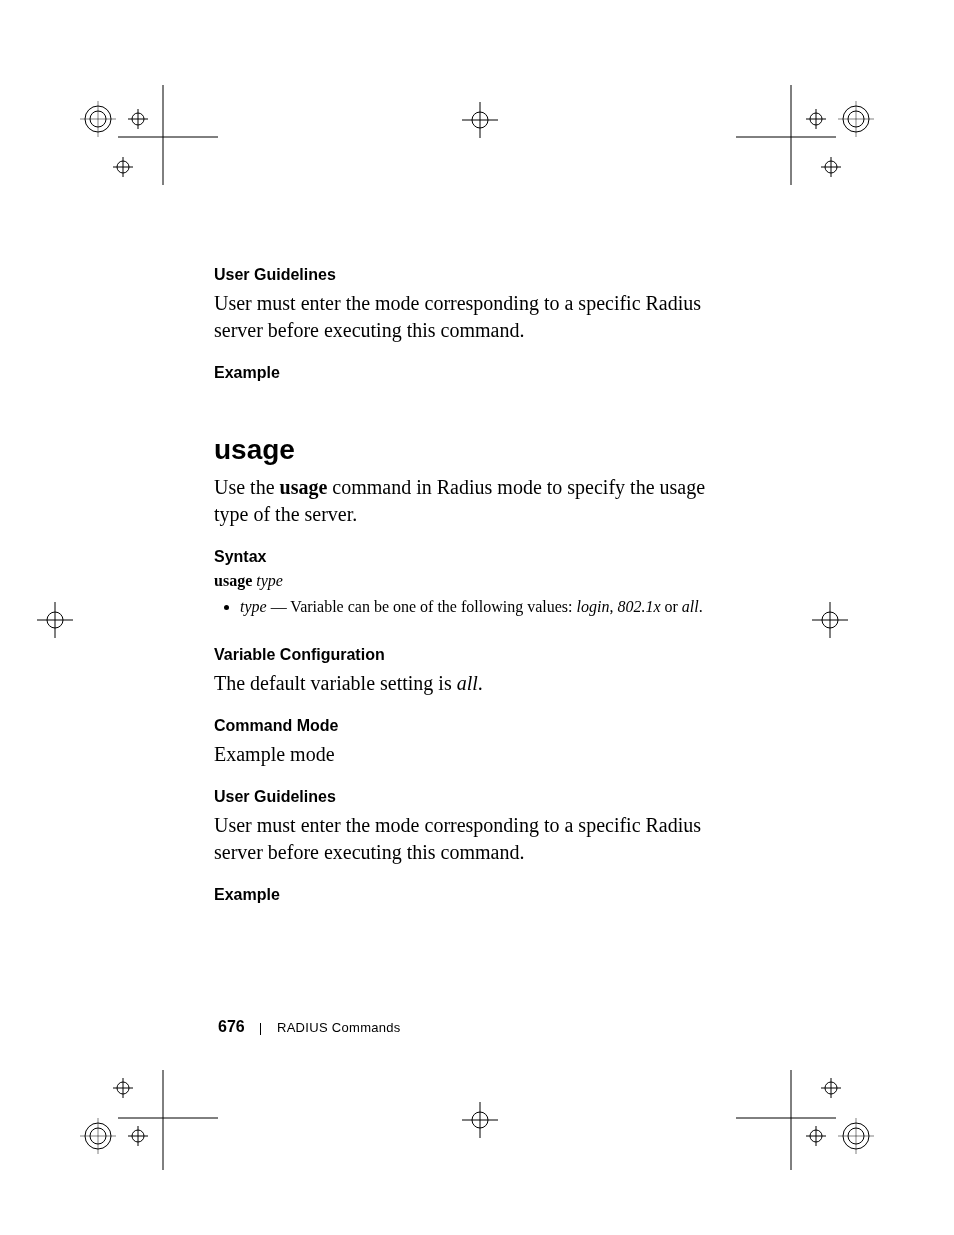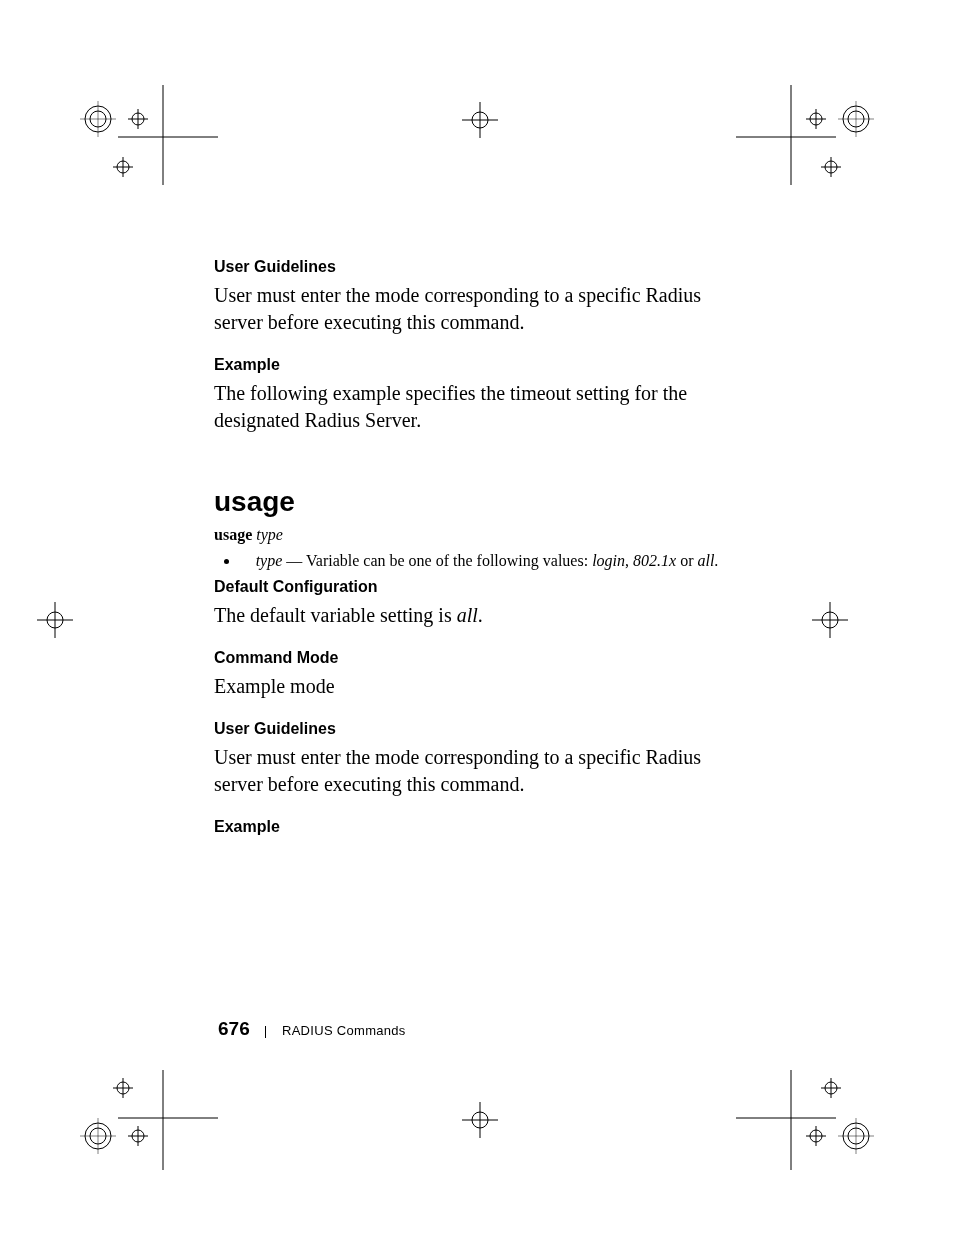--- a/index.html
+++ b/index.html
@@ -9,21 +9,21 @@
     font-family: Georgia, 'Times New Roman', serif;
     color: #000;
     width: 954px;
     height: 1235px;
     position: relative;
     overflow: hidden;
   }
   .content {
     position: absolute;
     left: 214px;
-    top: 258px;
+    top: 266px;
     width: 520px;
   }
   .section-heading {
     font-family: Arial, Helvetica, sans-serif;
     font-weight: bold;
     font-size: 16px;
     margin: 0 0 6px 0;
   }
   .body-text {
     font-size: 20px;
@@ -36,39 +36,38 @@
     font-size: 28px;
     margin: 52px 0 8px 0;
   }
   .syntax-line {
     font-size: 16px;
     margin: 0 0 6px 0;
   }
   .bold { font-weight: bold; }
   .italic { font-style: italic; }
   ul.bullet {
-    margin: 0 0 6px 0;
+    margin: 0 0 28px 0;
     padding-left: 26px;
-    text-align: center;
   }
   ul.bullet li {
     font-size: 16px;
     line-height: 1.35;
     margin: 0;
   }
   .footer {
     position: absolute;
     left: 218px;
     top: 1018px;
     font-size: 13px;
     font-family: Arial, Helvetica, sans-serif;
   }
   .footer .page-num {
     font-weight: bold;
-    font-size: 19px;
+    font-size: 16px;
   }
   .footer .sep {
     display: inline-block;
     border-left: 1px solid #000;
     height: 12px;
     margin: 0 12px;
     vertical-align: middle;
   }
   .footer .section-name {
     letter-spacing: 0.3px;
@@ -191,34 +190,37 @@
     <line x1="30" y1="12" x2="30" y2="48" stroke="#000" stroke-width="1"></line>
   </svg>
 </div>
 
 <div class="content">
 
   <div class="section-heading">User Guidelines</div>
   <p class="body-text">User must enter the mode corresponding to a specific Radius server before executing this command.</p>
 
   <div class="section-heading">Example</div>
-  <p class="body-text">The following example specifies the timeout setting for the designated Radius Server.</p>
 
   <div class="big-heading">usage</div>
-
+  <p class="body-text">
+    <span>Use the </span><span class="bold">usage</span><span> command in Radius mode to specify the usage type of the server.</span>
+  </p>
+
+  <div class="section-heading">Syntax</div>
   <p class="syntax-line">
     <span class="bold">usage </span><span class="italic">type</span>
   </p>
   <ul class="bullet">
     <li>
       <span class="italic">type</span><span> — Variable can be one of the following values: </span><span class="italic">login</span><span>, </span><span class="italic">802.1x</span><span> or </span><span class="italic">all</span><span>.</span>
     </li>
   </ul>
 
-  <div class="section-heading">Default Configuration</div>
+  <div class="section-heading">Variable Configuration</div>
   <p class="body-text">
     <span>The default variable setting is </span><span class="italic">all</span><span>.</span>
   </p>
 
   <div class="section-heading">Command Mode</div>
   <p class="body-text"> Example mode</p>
 
   <div class="section-heading">User Guidelines</div>
   <p class="body-text">User must enter the mode corresponding to a specific Radius server before executing this command.</p>
 

